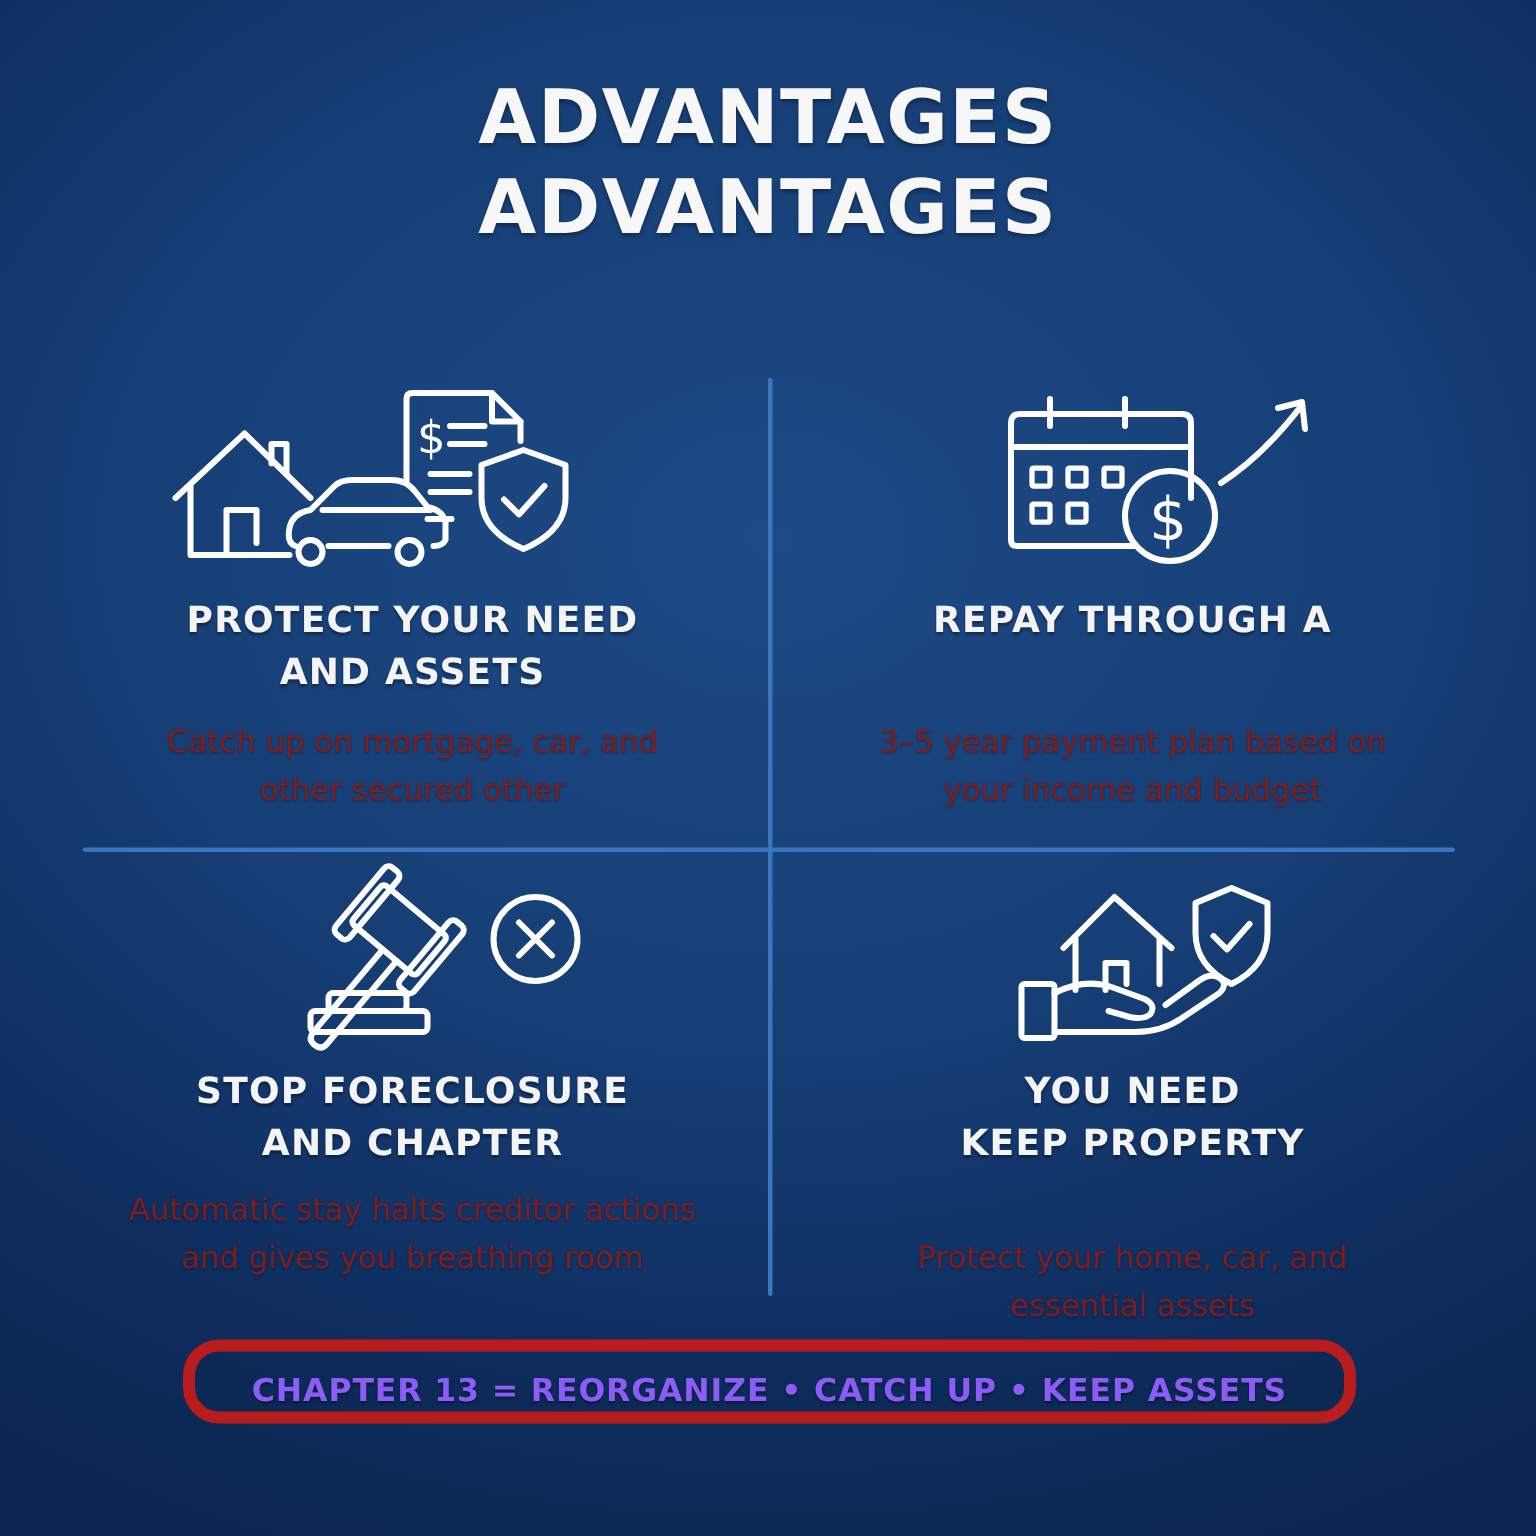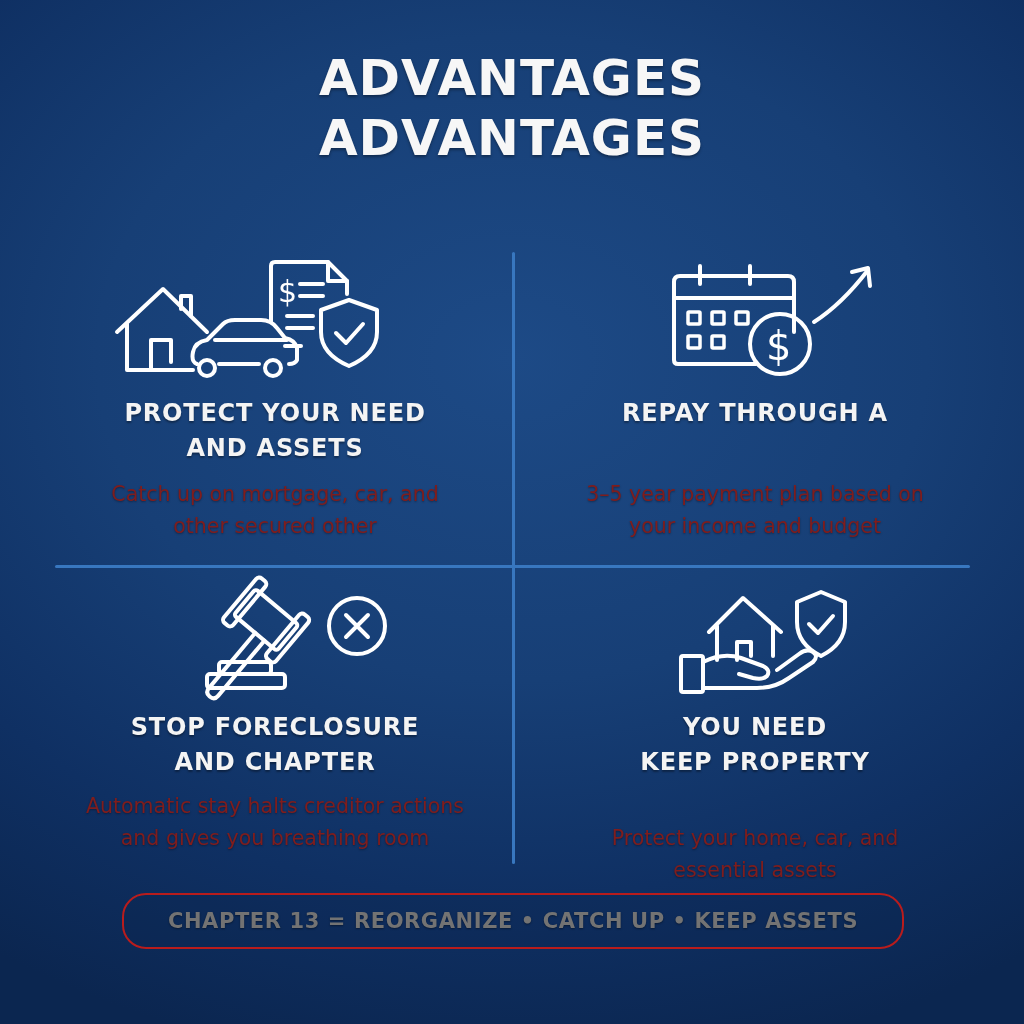--- a/index.html
+++ b/index.html
@@ -47,27 +47,27 @@
     position: absolute; left: 0; width: 100%;
     margin: 0;
     font-family: "DejaVu Sans", sans-serif;
     font-size: 20.5px; line-height: 32px;
     color: #7f1d1d;
     text-shadow: 0 1px 2px rgba(0,0,0,0.35);
   }
   .cell p span { display: block; }
   .pill {
     position: absolute; left: 122px; top: 893px; width: 782px; height: 56px;
-    border: 2px solid #b91c1c; border-radius: 24px;
+    border: 8px solid #b91c1c; border-radius: 24px;
     box-sizing: border-box;
     background: rgba(10,35,75,0.25);
     text-align: center;
     font-family: "DejaVu Sans", sans-serif; font-weight: bold;
     font-size: 21px; line-height: 52px; letter-spacing: 0.6px;
-    color: #737373;
+    color: #8b5cf6;
     text-shadow: 0 1px 2px rgba(0,0,0,0.4);
   }
   .stroke { fill: none; stroke: #ffffff; stroke-width: 4; stroke-linecap: round; stroke-linejoin: round; }
 </style>
 </head>
 <body>
 
 <h1 class="title" style="margin:0;">
   <span>ADVANTAGES</span>
   <span>ADVANTAGES</span>

